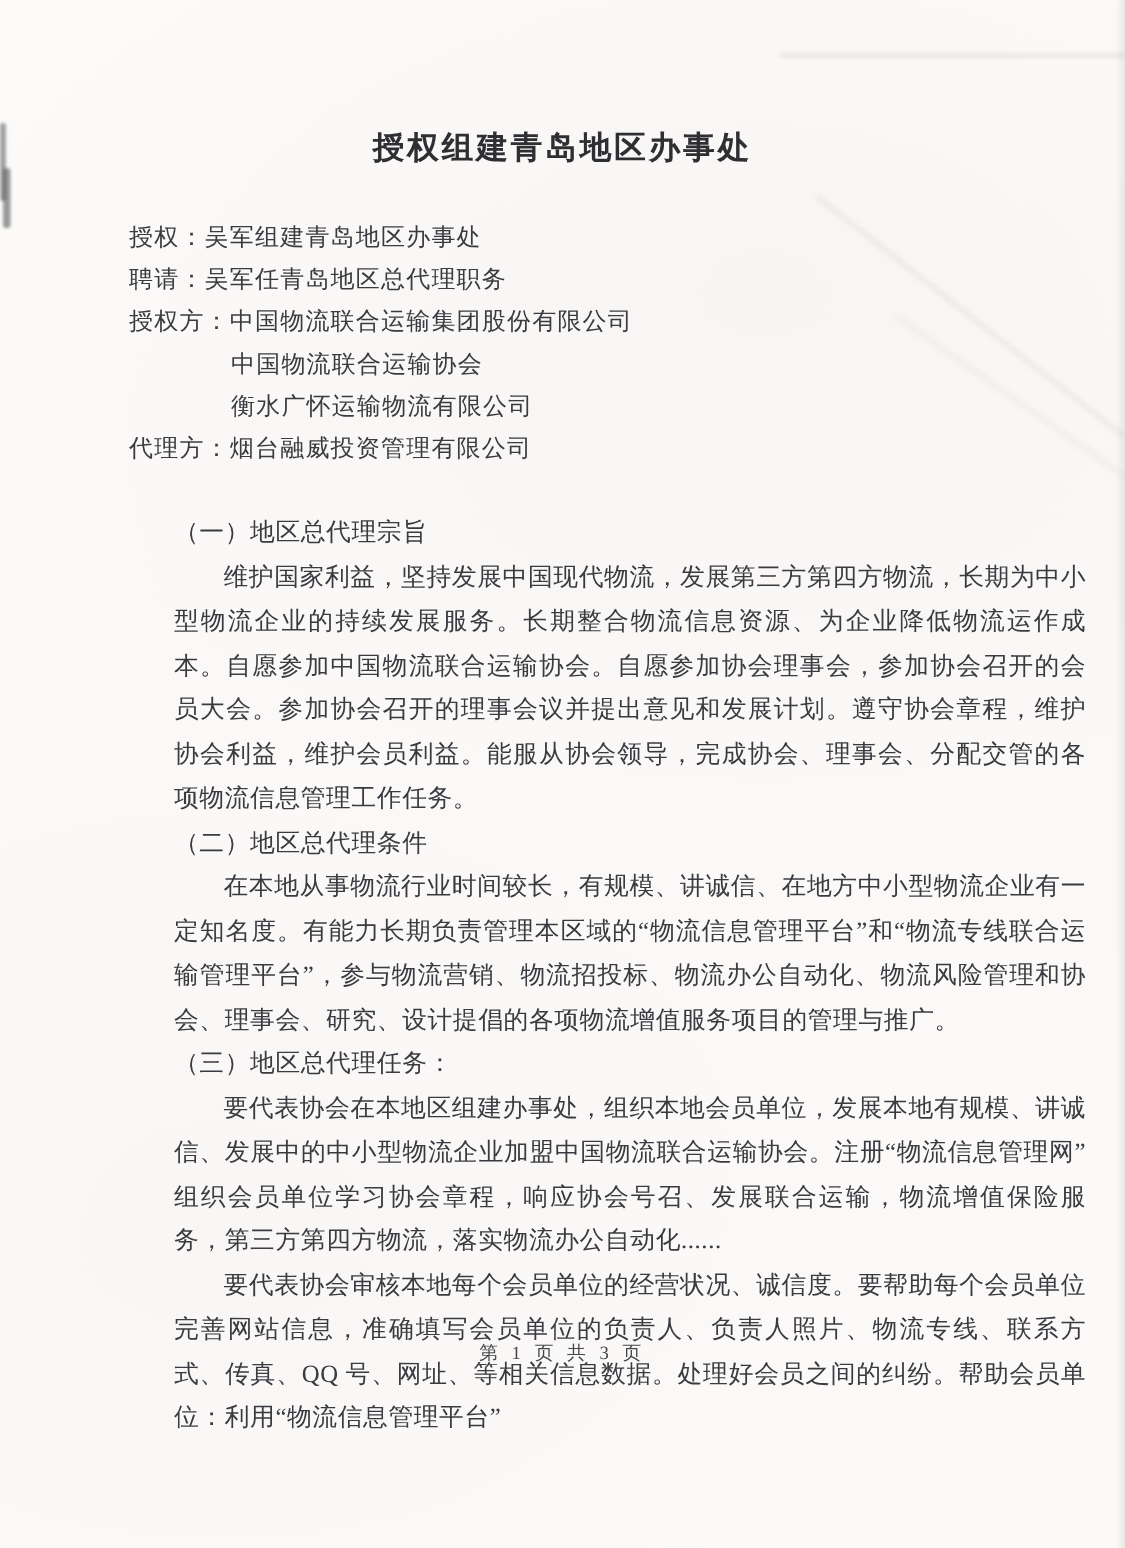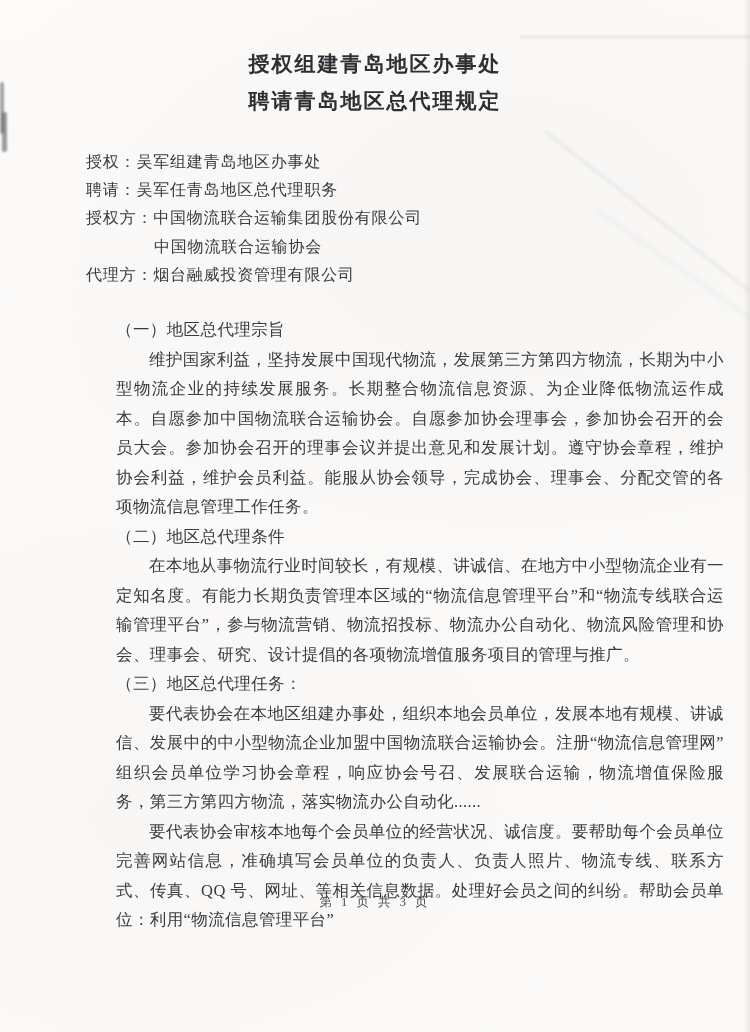--- a/index.html
+++ b/index.html
@@ -49,21 +49,21 @@
     background: rgba(60,60,62,0.50); filter: blur(1px);
     border-radius: 2px;
   }
   .edge-shadow-right {
     right: 0; top: 0; width: 6px; height: 1032px;
     background: linear-gradient(90deg, rgba(0,0,0,0), rgba(150,148,145,0.18));
   }
   
   .doc-title {
     margin: 0;
-    padding-top: 46px;
+    padding-top: 80px;
     text-align: center;
     font-family: "DejaVu Sans", "Liberation Sans", sans-serif;
     font-weight: 700;
     font-size: 21px;
     line-height: 37px;
     letter-spacing: 2px;
     color: #2e2e33;
   }
   
   .meta-block {
@@ -112,35 +112,37 @@
 
   <div class="artifact crease-h-top"></div>
   <div class="artifact crease-diag-1"></div>
   <div class="artifact crease-diag-2"></div>
   <div class="artifact edge-mark-1"></div>
   <div class="artifact edge-mark-2"></div>
   <div class="artifact edge-shadow-right"></div>
 
   <h1 class="doc-title">
     <div>授权组建青岛地区办事处</div>
-    <div>聘请青岛地区总代理规定</div>
   </h1>
 
   <div class="meta-block">
     <div class="meta-row">
       <span class="meta-label">授权：</span><span>吴军组建青岛地区办事处</span>
     </div>
     <div class="meta-row">
       <span class="meta-label">聘请：</span><span>吴军任青岛地区总代理职务</span>
     </div>
     <div class="meta-row">
       <span class="meta-label">授权方：</span><span>中国物流联合运输集团股份有限公司</span>
     </div>
     <div class="meta-row cont">
       <span>中国物流联合运输协会</span>
+    </div>
+    <div class="meta-row cont">
+      <span>衡水广怀运输物流有限公司</span>
     </div>
     <div class="meta-row">
       <span class="meta-label">代理方：</span><span>烟台融威投资管理有限公司</span>
     </div>
   </div>
 
   <div class="doc-body">
 
     <div>
       <h2 class="sec-heading">（一）地区总代理宗旨</h2>

